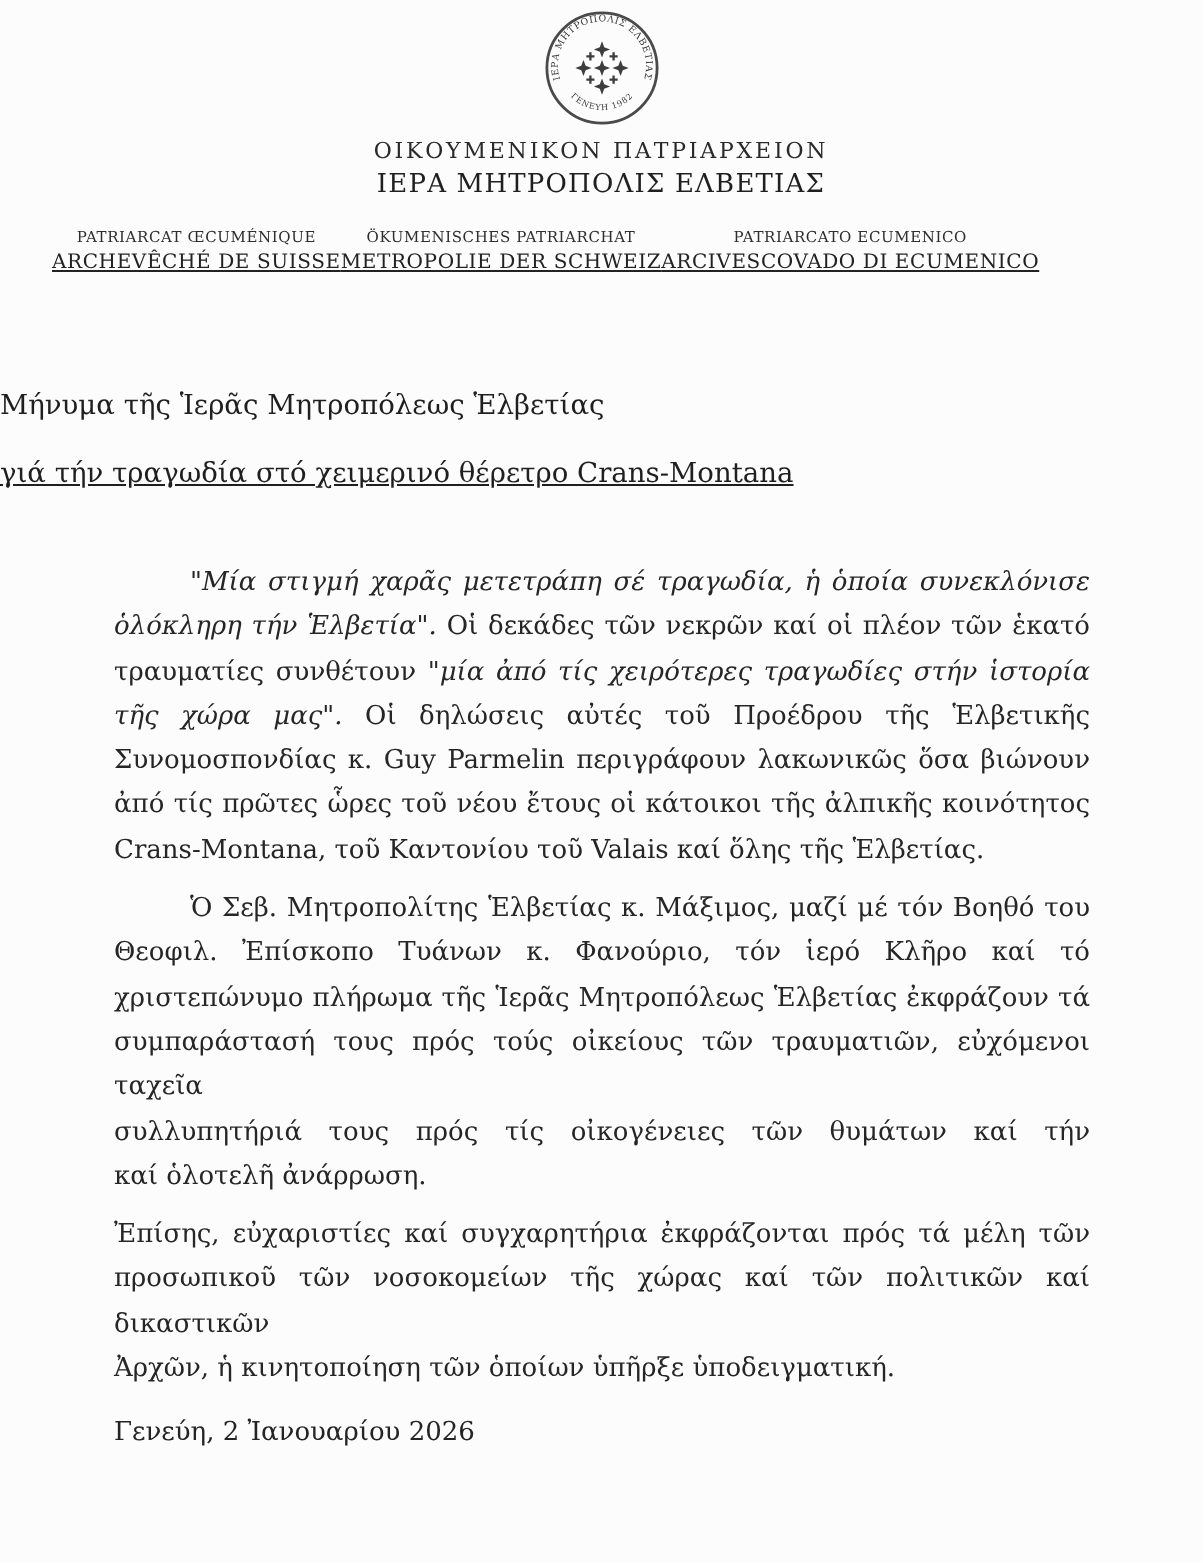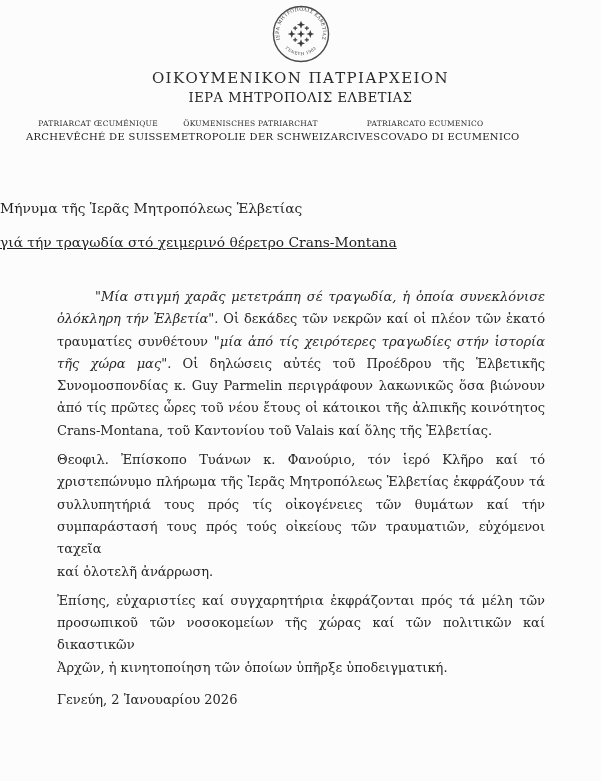--- a/index.html
+++ b/index.html
@@ -9,29 +9,29 @@
     margin:0 auto;
     background:#fcfcfc;
     color:#242424;
     font-family:"DejaVu Serif","Liberation Serif",serif;
     overflow:hidden;
     box-sizing:border-box;
   }
   .letterhead { padding-top:5px; text-align:center; }
   .seal { line-height:0; }
   .seal svg { width:62px; height:58px; }
-  .org1 { margin-top:6px; font-size:15px; letter-spacing:1.4px; color:#2a2a2a; }
+  .org1 { margin-top:6px; font-size:11px; letter-spacing:1.4px; color:#2a2a2a; }
   .org2 { margin-top:3px; font-size:13px; letter-spacing:0.6px; color:#1f1f1f; }
   .trilingual {
     display:flex; justify-content:flex-start;
     margin-top:14px; padding:0 26px;
   }
   .tri-col { text-align:center; }
   .tri-small { font-size:7.5px; letter-spacing:0.3px; line-height:10px; color:#2e2e2e; }
-  .tri-large { font-size:10px; letter-spacing:0.3px; line-height:13px; margin-top:1px; color:#222; }
+  .tri-large { font-size:10px; letter-spacing:0.3px; line-height:13px; margin-top:1px; color:#222;text-decoration:underline; }
 
   .doc-title { margin-top:57px; font-size:13.8px; color:#1f1f1f; }
   .doc-title .t2 { margin-top:18px;text-decoration:underline; }
 
   .body-text {
     margin:36px 56px 0 57px;
     font-size:13px;
     line-height:22.3px;
     color:#262626;
   }
@@ -105,24 +105,25 @@
       <div class="para">
         <div class="line ind"><span class="it">"Μία στιγμή χαρᾶς μετετράπη σέ τραγωδία, ἡ ὁποία συνεκλόνισε</span></div>
         <div class="line"><span class="it">ὁλόκληρη τήν Ἑλβετία".</span><span> Οἱ δεκάδες τῶν νεκρῶν καί οἱ πλέον τῶν ἑκατό</span></div>
         <div class="line"><span>τραυματίες συνθέτουν </span><span class="it">"μία ἀπό τίς χειρότερες τραγωδίες στήν ἱστορία</span></div>
         <div class="line"><span class="it">τῆς χώρα μας".</span><span> Οἱ δηλώσεις αὐτές τοῦ Προέδρου τῆς Ἑλβετικῆς</span></div>
         <div class="line"><span>Συνομοσπονδίας κ. Guy Parmelin περιγράφουν λακωνικῶς ὅσα βιώνουν</span></div>
         <div class="line"><span>ἀπό τίς πρῶτες ὧρες τοῦ νέου ἔτους οἱ κάτοικοι τῆς ἀλπικῆς κοινότητος</span></div>
         <div class="line last"><span>Crans-Montana, τοῦ Καντονίου τοῦ Valais καί ὅλης τῆς Ἑλβετίας.</span></div>
       </div>
       <div class="para">
+        <div class="line ind"><span>Ὁ Σεβ. Μητροπολίτης Ἑλβετίας κ. Μάξιμος, μαζί μέ τόν Βοηθό του</span></div>
         <div class="line"><span>Θεοφιλ. Ἐπίσκοπο Τυάνων κ. Φανούριο, τόν ἱερό Κλῆρο καί τό</span></div>
         <div class="line"><span>χριστεπώνυμο πλήρωμα τῆς Ἱερᾶς Μητροπόλεως Ἑλβετίας ἐκφράζουν τά</span></div>
+        <div class="line"><span>συμπαράστασή τους πρός τούς οἰκείους τῶν τραυματιῶν, εὐχόμενοι ταχεῖα</span></div>
         <div class="line"><span>συλλυπητήριά τους πρός τίς οἰκογένειες τῶν θυμάτων καί τήν</span></div>
-        <div class="line"><span>συμπαράστασή τους πρός τούς οἰκείους τῶν τραυματιῶν, εὐχόμενοι ταχεῖα</span></div>
         <div class="line last"><span>καί ὁλοτελῆ ἀνάρρωση.</span></div>
       </div>
       <div class="para">
         <div class="line"><span>Ἐπίσης, εὐχαριστίες καί συγχαρητήρια ἐκφράζονται πρός τά μέλη τῶν</span></div>
         <div class="line"><span>προσωπικοῦ τῶν νοσοκομείων τῆς χώρας καί τῶν πολιτικῶν καί δικαστικῶν</span></div>
         <div class="line last"><span>Ἀρχῶν, ἡ κινητοποίηση τῶν ὁποίων ὑπῆρξε ὑποδειγματική.</span></div>
       </div>
     </div>
 
   <div class="dateline">Γενεύη, 2 Ἰανουαρίου 2026</div>

